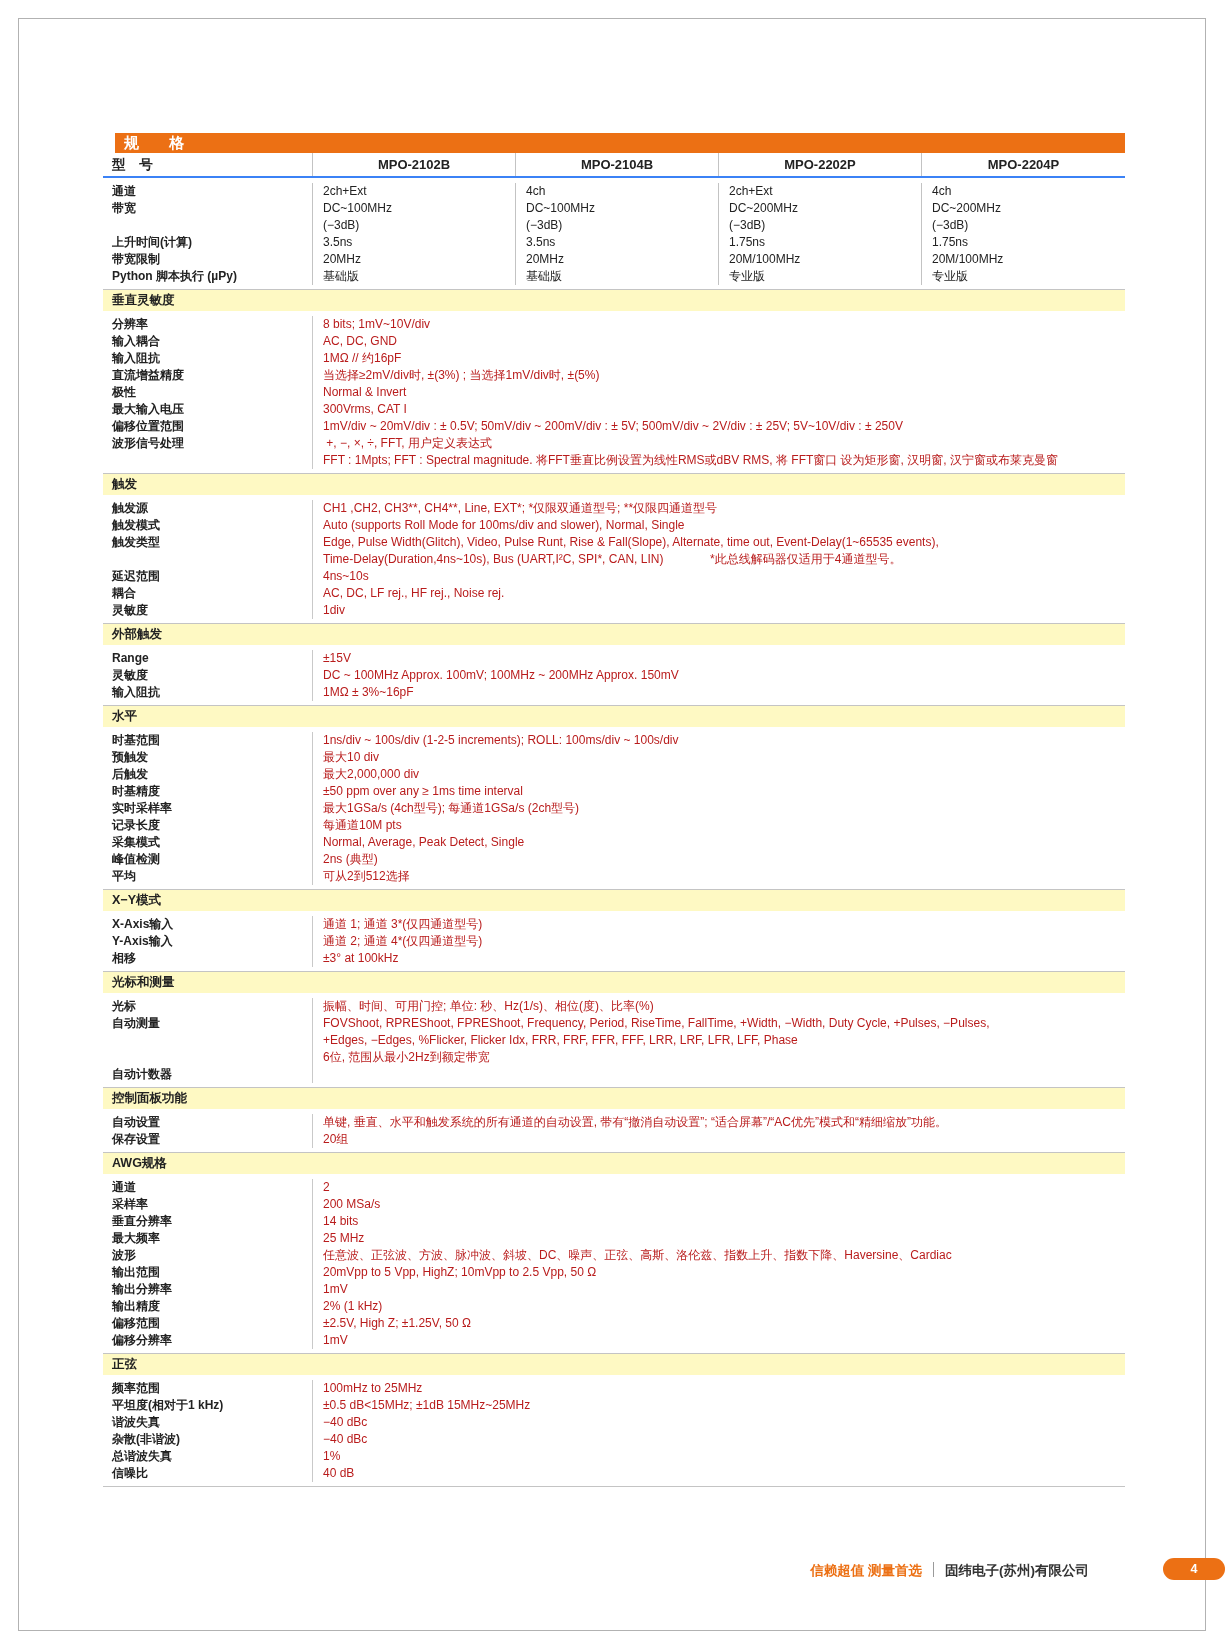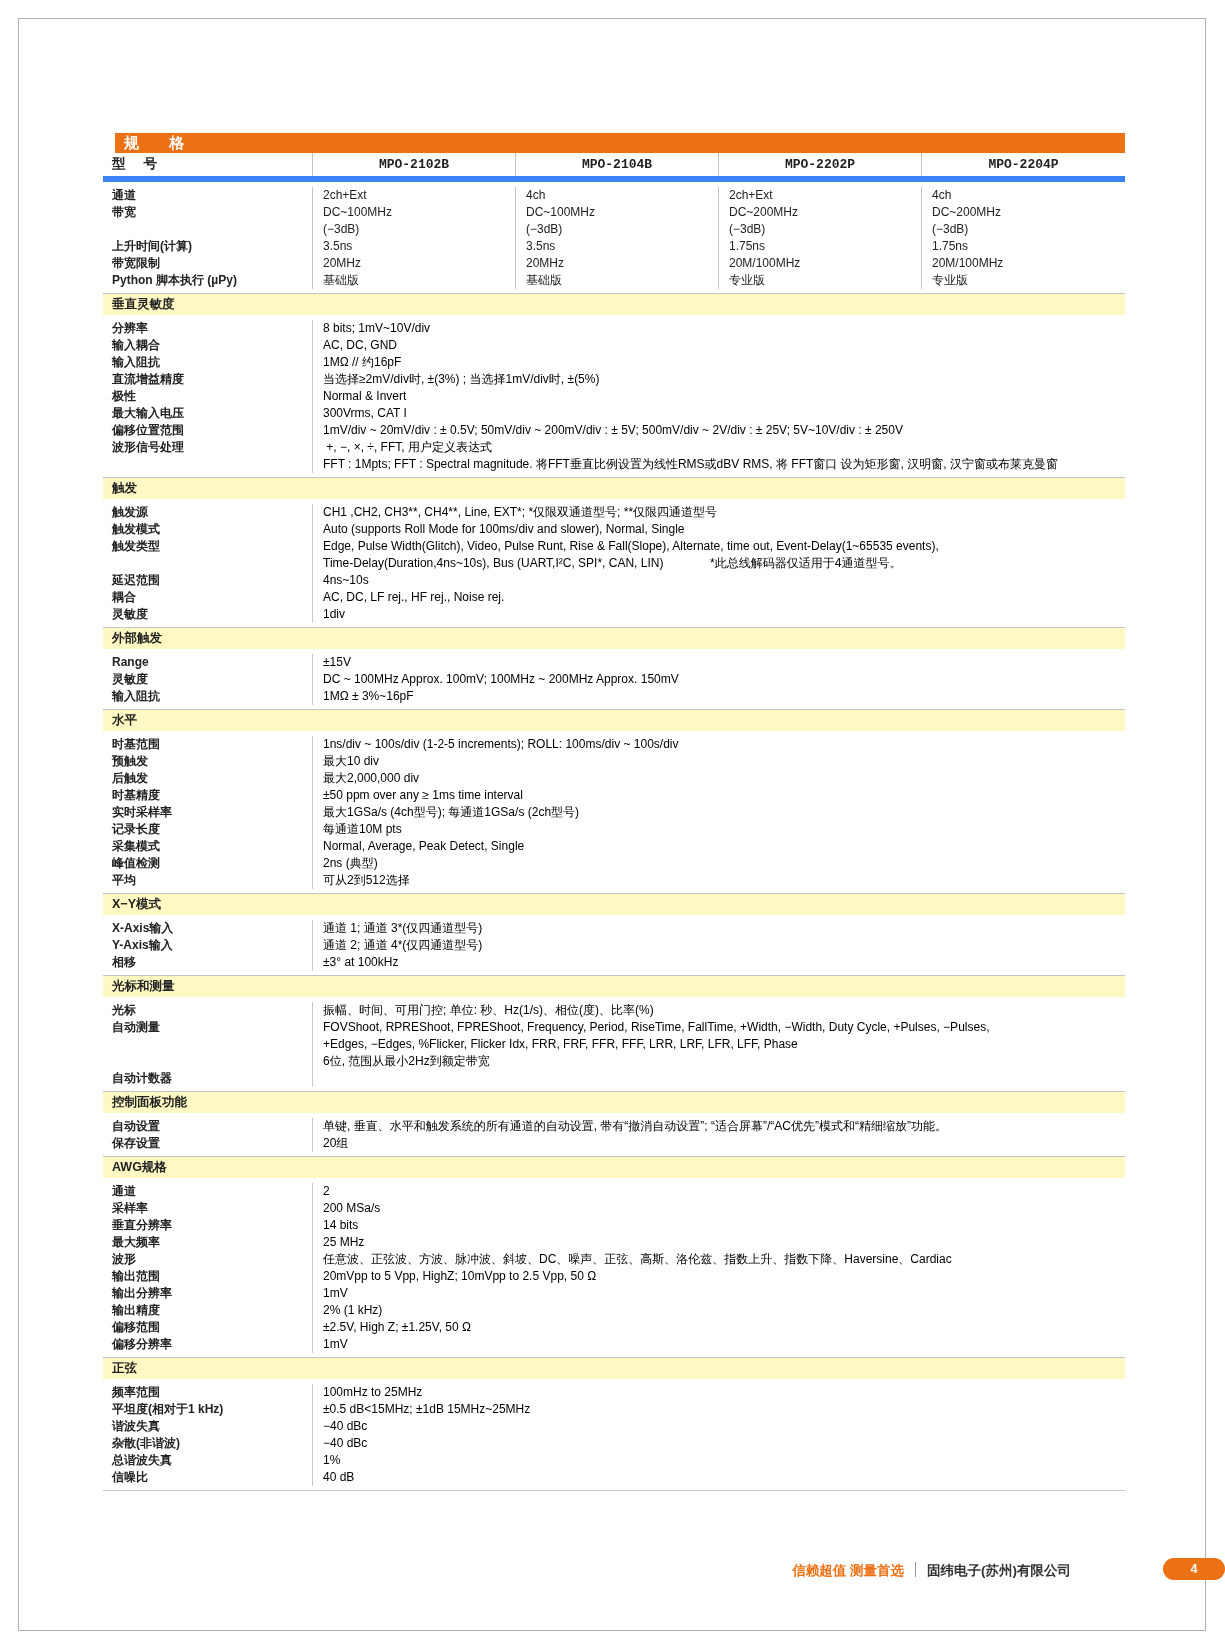--- a/index.html
+++ b/index.html
@@ -14,21 +14,21 @@
   }
   .content {
     position:absolute; left:103px; top:133px; width:1022px;
   }
   
   .title-bar {
     height:20px; line-height:20px; background:#EC7014; color:#ffffff;
     font-weight:bold; font-size:15px; padding-left:9px; letter-spacing:13px;margin-left:12px;
   }
   
-  .model-header { display:flex; height:23px; line-height:23px; border-bottom:6px solid #3b82f6;font-family:Liberation Mono, monospace; }
+  .model-header { display:flex; height:23px; line-height:23px; border-bottom:2px solid #3b82f6; }
   .mh-label {
     width:210px; box-sizing:border-box; padding-left:9px; font-weight:bold;
     font-size:13.5px; letter-spacing:5px; border-right:1px solid #c3c3c3;
   }
   .mh-cell {
     width:203px; box-sizing:border-box; text-align:center; font-weight:bold;
     font-size:13px; border-right:1px solid #c3c3c3;
   }
   .mh-cell:last-child { border-right:none; }
   
@@ -41,23 +41,23 @@
   
   .secbar {
     height:21px; line-height:21px; background:#fef9c3; font-weight:bold;
     font-size:12.5px; padding-left:9px; box-sizing:border-box;
   }
   .secblock { display:flex; padding:5px 0 4px; border-bottom:1px solid #c4c4c4; }
   .sec-labels { width:210px; box-sizing:border-box; padding-left:9px; border-right:1px solid #c9c9c9; }
   .sec-vals { flex:1; padding-left:10px; min-width:0; }
   .sec-labels div, .sec-vals div { height:17px; line-height:17px; font-size:12px; white-space:pre; }
   .sec-labels div { font-weight:bold; }
-  .sec-vals div { color:#000000; }
-  
-  .footer { position:absolute; top:1561px; right:154px; white-space:nowrap; }
+  .sec-vals div { color:#b91c1c; }
+  
+  .footer { position:absolute; top:1561px; right:136px; white-space:nowrap; }
   .slogan { color:#EC7014; font-weight:bold; font-size:13.5px; }
   .fdiv { display:inline-block; width:1px; height:15px; background:#9a9a9a; margin:0 11px; vertical-align:-2px; }
   .company { color:#333; font-size:13.5px; font-weight:bold; }
   .page-badge {
     position:absolute; left:1163px; top:1558px; width:62px; height:22px;
     background:#EC7014; border-radius:11px; color:#fff; text-align:center;
     line-height:22px; font-weight:bold; font-size:12.5px;
   }
 </style>
 </head>

